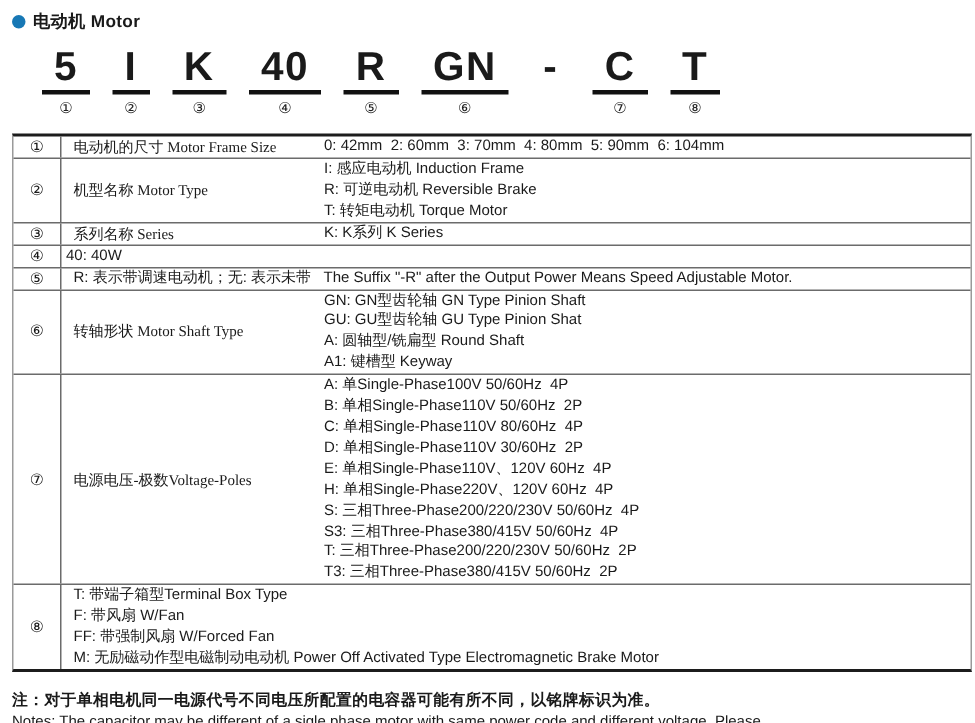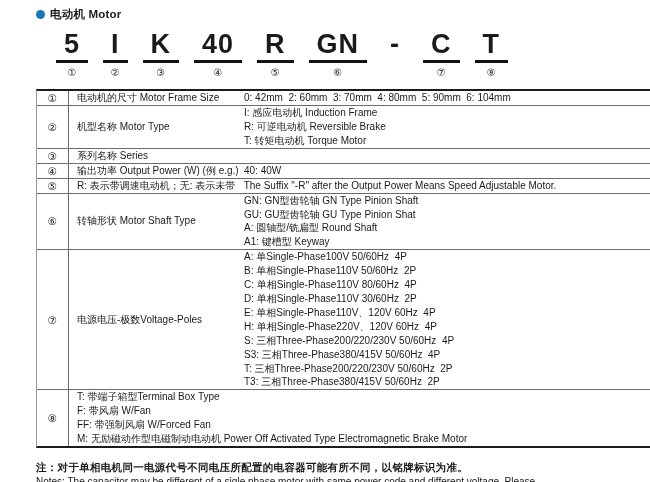--- a/index.html
+++ b/index.html
@@ -1,18 +1,18 @@
 <!DOCTYPE html>
 <html><head>
 <meta charset="utf-8">
 <style>
   * { margin:0; padding:0; box-sizing:border-box; }
   html,body { width:650px; height:482px; background:#ffffff; overflow:hidden;
     font-family:"Liberation Sans","DejaVu Sans",sans-serif; color:#1a1a1a; }
-  .page { position:relative; width:522px; height:482px; padding:5px 2px 0 8px;margin-left:28px; }
+  .page { position:relative; width:522px; height:482px; padding:5px 2px 0 8px; }
 
   
   .hdr { display:flex; align-items:center; gap:5px; height:18px; }
   .hdr .dot { width:9px; height:9px; border-radius:50%; background:#1778b5; }
   .hdr .t { font-size:11.5px; font-weight:700; letter-spacing:.2px; }
 
   
   .model { display:flex; align-items:flex-start; gap:15px; margin:6px 0 8px 20px; height:52px; }
   .seg { display:flex; flex-direction:column; align-items:center; }
   .seg-text { font-size:27px; font-weight:700; line-height:30px; padding:0 8px 1px 8px;
@@ -21,21 +21,21 @@
   .seg.dash .seg-text { border-bottom:none; }
 
   
   .tbl { width:640px; border-top:2.5px solid #1c1c1c; border-bottom:2.5px solid #1c1c1c;
     border-left:1px solid #9a9a9a; border-right:1px solid #9a9a9a; }
   .trow { display:flex; align-items:stretch; border-bottom:1px solid #6b6b6b; }
   .trow:last-child { border-bottom:none; }
   .c-num { width:32px; flex:0 0 32px; border-right:1px solid #6b6b6b;
     display:flex; align-items:center; justify-content:center; font-size:10.5px; }
   .c-label { width:172px; flex:0 0 172px; display:flex; align-items:center;
-    padding-left:8px; font-size:10px; white-space:nowrap; }
+    padding-left:8px; font-size:10px; white-space:nowrap;font-family:Liberation Serif, serif; }
   .c-vals { flex:1; padding-left:3px; display:flex; flex-direction:column; }
   .c-vals.span2 { padding-left:8px; }
   .vline { font-size:10px; line-height:13.9px; white-space:pre; }
 
   
   .notes { margin-top:12px; }
   .note-zh { font-size:10.5px; font-weight:700; line-height:15px; letter-spacing:.3px; }
   .note-en { font-size:10px; line-height:14px; }
 </style>
 </head>
@@ -100,24 +100,26 @@
         <div class="c-label">机型名称 Motor Type</div>
         <div class="c-vals">
           <div class="vline">I: 感应电动机 Induction Frame</div>
           <div class="vline">R: 可逆电动机 Reversible Brake</div>
           <div class="vline">T: 转矩电动机 Torque Motor</div>
         </div>
       </div>
       <div class="trow">
         <div class="c-num">③</div>
         <div class="c-label">系列名称 Series</div>
+        <div class="c-vals">
+          <div class="vline">K: K系列 K Series</div>
+        </div>
       </div>
       <div class="trow">
         <div class="c-num">④</div>
-        <div class="c-label">输出功率 Output Power (W) (例 e.g.)</div>
         <div class="c-vals">
           <div class="vline">40: 40W</div>
         </div>
       </div>
       <div class="trow">
         <div class="c-num">⑤</div>
         <div class="c-vals span2">
           <div class="vline">R: 表示带调速电动机；无: 表示未带   The Suffix "-R" after the Output Power Means Speed Adjustable Motor.</div>
         </div>
       </div>

